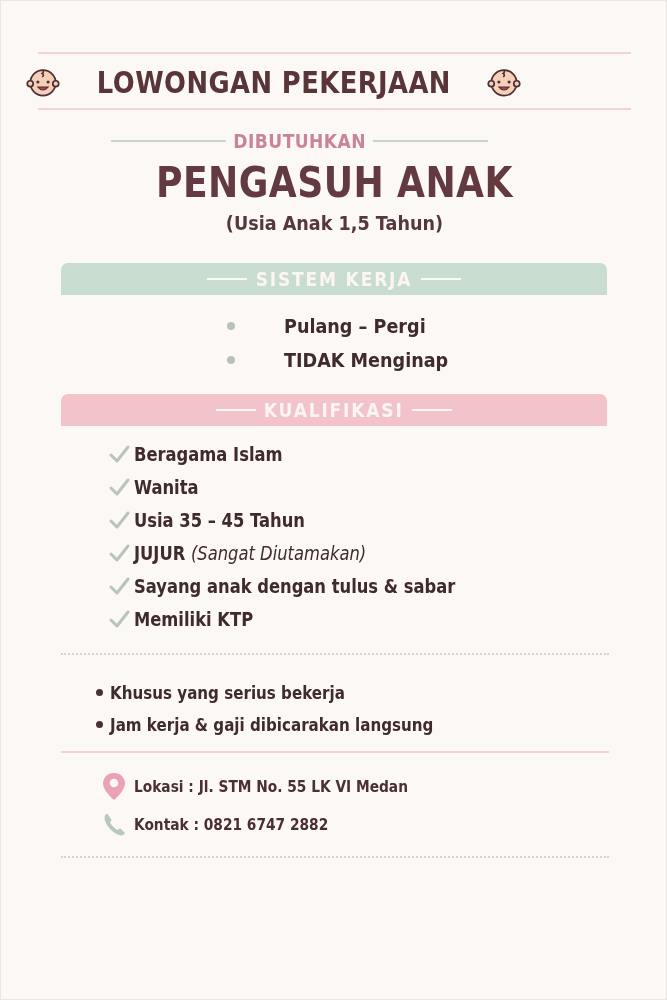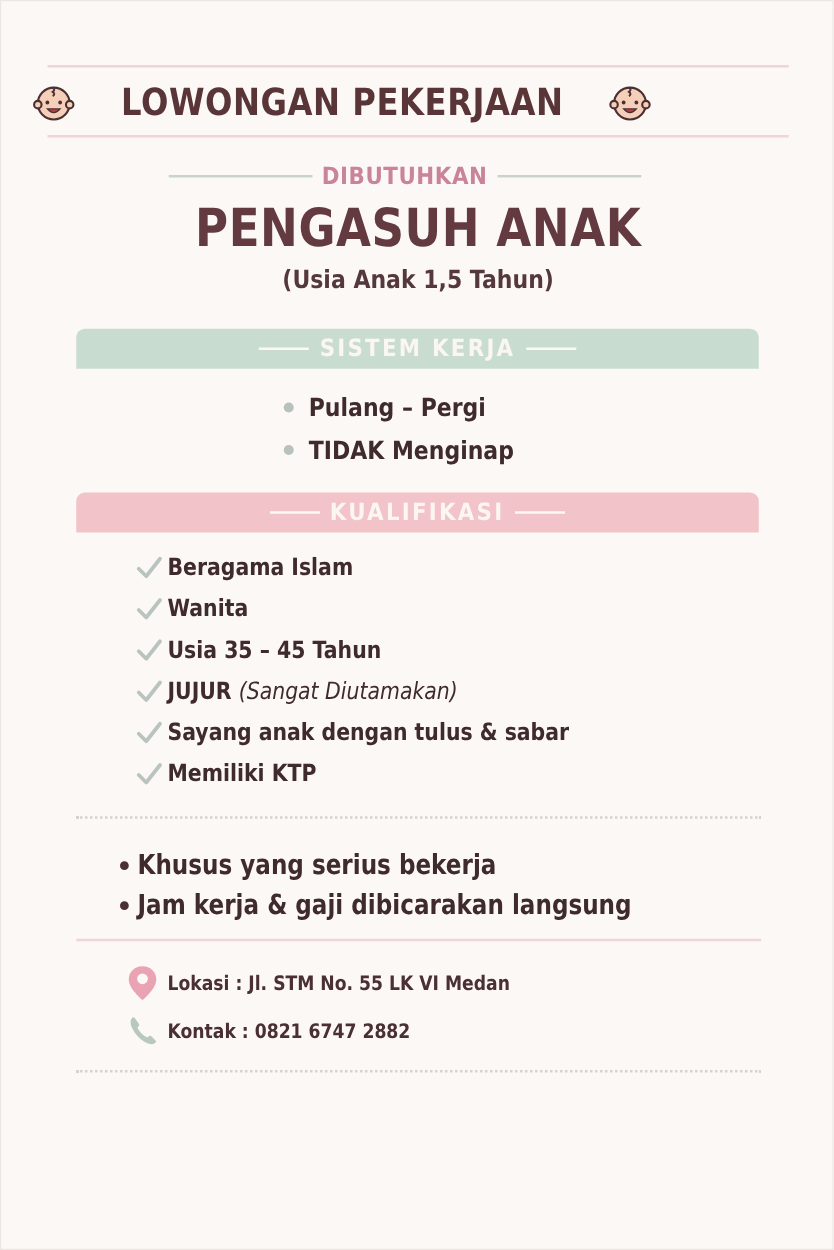--- a/index.html
+++ b/index.html
@@ -24,21 +24,21 @@
     }
     .header-title {
       font-family: "DejaVu Sans", sans-serif; font-weight: bold;
       font-size: 30px; color: #5a3538; letter-spacing: 0.5px;
       transform: scaleX(0.86);
     }
     .baby { width: 34px; height: 34px; display: inline-block; }
 
     .dibutuhkan-row {
       position: absolute; left: 110px; top: 128px; width: 426px; height: 24px;
-      display: flex; align-items: center; justify-content: center;
+      display: flex; align-items: center; justify-content: flex-start;
     }
     .dibutuhkan-row .line { height: 2px; width: 115px; background: #c9d4cd; }
     .dibutuhkan {
       font-family: "DejaVu Sans", sans-serif; font-weight: bold; font-size: 19px;
       color: #c9849a; letter-spacing: 0.5px; transform: scaleX(0.9);
     }
     .role {
       position: absolute; left: 0; top: 157px; width: 667px; text-align: center;
       font-family: "DejaVu Sans", sans-serif; font-weight: bold; font-size: 42px;
       color: #633a3f; letter-spacing: 0.5px; transform: scaleX(0.86);
@@ -58,21 +58,21 @@
     .banner .bline { width: 40px; height: 2px; background: #fdf8f4; }
     .banner-text {
       font-family: "DejaVu Sans", sans-serif; font-weight: bold; font-size: 19px;
       color: #fbf6f2; letter-spacing: 2px; transform: scaleX(0.9);
     }
     .sistem-list {
       position: absolute; left: 226px; top: 308px; list-style: none;
     }
     .sistem-list li {
       display: flex; align-items: center; height: 34px;
-      font-family: "DejaVu Sans", sans-serif; font-weight: bold; font-size: 20px; color: #3f2a2d;
+      font-family: "DejaVu Sans", sans-serif; font-weight: bold; font-size: 20px; color: #3f2a2d; gap: 37px;
     }
     .dot-grey { width: 8px; height: 8px; border-radius: 50%; background: #b8c1bc; margin-right: 12px; }
     .sistem-list li span.t { transform: scaleX(0.88); transform-origin: left center; display: inline-block; }
 
     .kual-list { position: absolute; left: 107px; top: 436px; list-style: none; }
     .kual-list li {
       display: flex; align-items: center; height: 33px;
       font-family: "DejaVu Sans", sans-serif; font-weight: bold; font-size: 19px; color: #3f2a2d;
       white-space: nowrap;
       text-align: center;
@@ -84,21 +84,21 @@
     .dotted {
       position: absolute; left: 60px; width: 548px; height: 0;
       border-top: 2px dotted #d8d2ce;
     }
     .dotted.d1 { top: 652px; }
     .dotted.d2 { top: 855px; }
 
     .note-list { position: absolute; left: 95px; top: 675px; list-style: none; }
     .note-list li {
       display: flex; align-items: center; height: 32px;
-      font-family: "DejaVu Sans", sans-serif; font-weight: bold; font-size: 22px; color: #3f2a2d;
+      font-family: "DejaVu Sans", sans-serif; font-weight: bold; font-size: 18px; color: #3f2a2d;
       white-space: nowrap;
     }
     .note-list li .t { transform: scaleX(0.84); transform-origin: left center; display: inline-block; }
     .dot-dark { width: 7px; height: 7px; border-radius: 50%; background: #4a2f33; margin-right: 7px; flex: none; }
 
     .pinkline { position: absolute; left: 60px; top: 750px; width: 548px; height: 2px; background: #f0d4d8; }
 
     .contact { position: absolute; left: 100px; top: 766px; list-style: none; }
     .contact li {
       display: flex; align-items: center; height: 38px;

